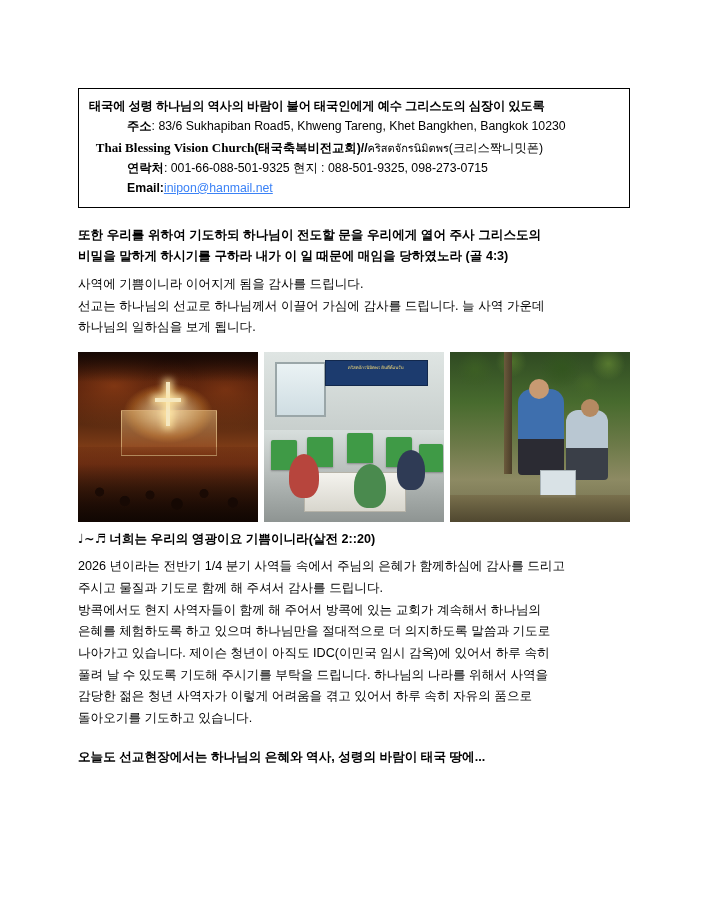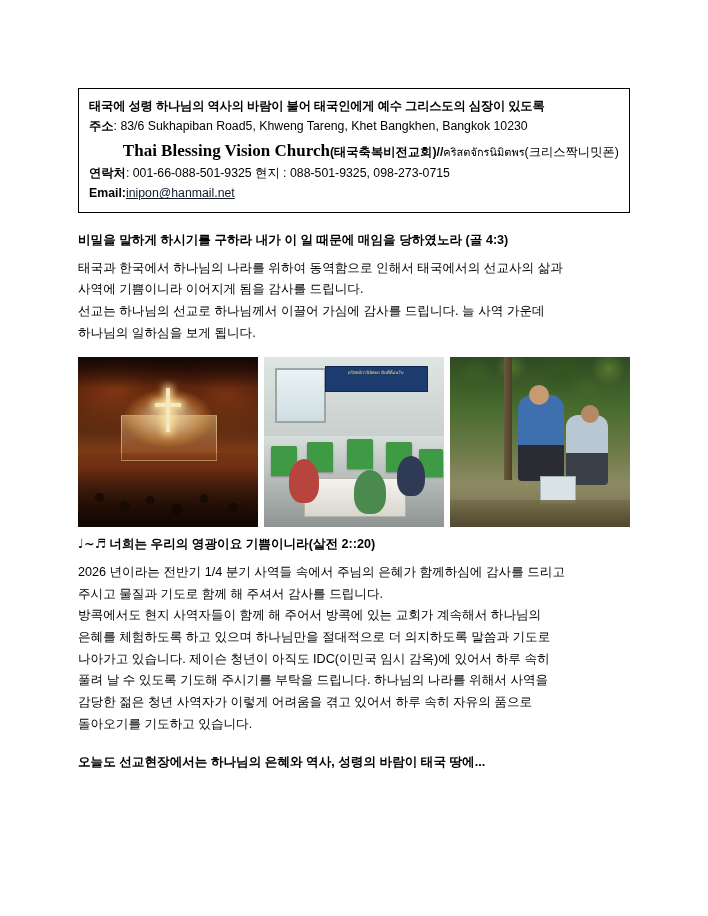--- a/index.html
+++ b/index.html
@@ -46,30 +46,30 @@
   .hl-title {
     font-weight: bold;
     font-size: 12.3px;
     letter-spacing: -0.2px;
   }
   .serif {
     font-family: Liberation Sans, sans-serif;
   }
   .label-bold {
     font-weight: bold;
+    margin-left: 38px;
   }
   .email-link {
     text-decoration: underline;
-    color: #0f172a;
+    color: #3b82f6;
   }
   .church-en {
     font-family: "Liberation Serif", serif;
     font-weight: bold;
-    font-size: 17px;
-    margin-left: 27px;
+    font-size: 13px;
   }
   .thai {
     font-size: 11px;
   }
 
   
   .para {
     font-size: 12.6px;
     line-height: 1.72;
     margin: 0;
@@ -254,25 +254,25 @@
       </div>
       <div class="header-line">
         <span class="label-bold">연락처</span><span class="serif">: 001-66-088-501-9325 현지 : 088-501-9325, 098-273-0715</span>
       </div>
       <div class="header-line serif">
         <span class="label-bold">Email:</span><a class="email-link" href="#">inipon@hanmail.net</a>
       </div>
     </div>
 
     <div class="gap-top-lg">
+      <p class="para bold">또한 우리를 위하여 기도하되 하나님이 전도할 문을 우리에게 열어 주사 그리스도의</p>
       <p class="para bold">비밀을 말하게 하시기를 구하라 내가 이 일 때문에 매임을 당하였노라 (골 4:3)</p>
     </div>
 
     <div class="gap-top-sm">
-      <p class="para">태국과 한국에서 하나님의 나라를 위하여 동역함으로 인해서 태국에서의 선교사의 삶과</p>
       <p class="para">사역에 기쁨이니라 이어지게 됨을 감사를 드립니다.</p>
       <p class="para">선교는 하나님의 선교로 하나님께서 이끌어 가심에 감사를 드립니다. 늘 사역 가운데</p>
       <p class="para">하나님의 일하심을 보게 됩니다.</p>
     </div>
 
     <div class="photos">
       <div class="photo p1">
         <div class="tent"></div>
         <div class="stage"></div>
         <div class="cross-v"></div>

